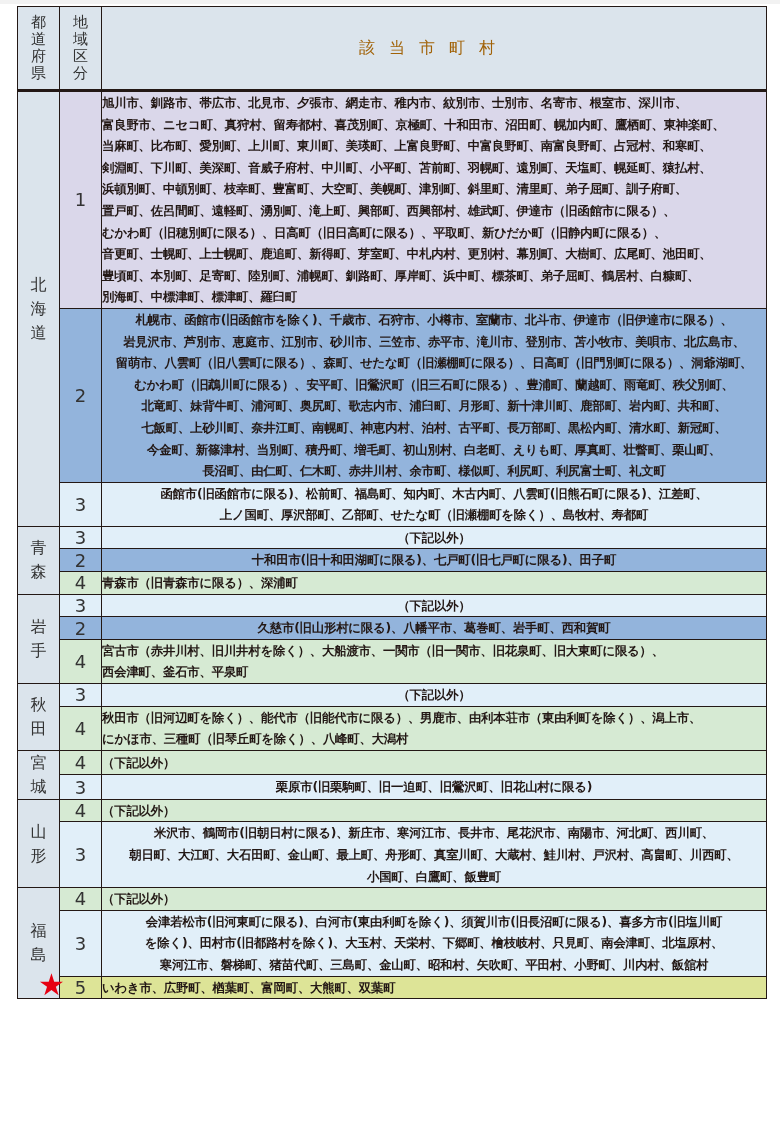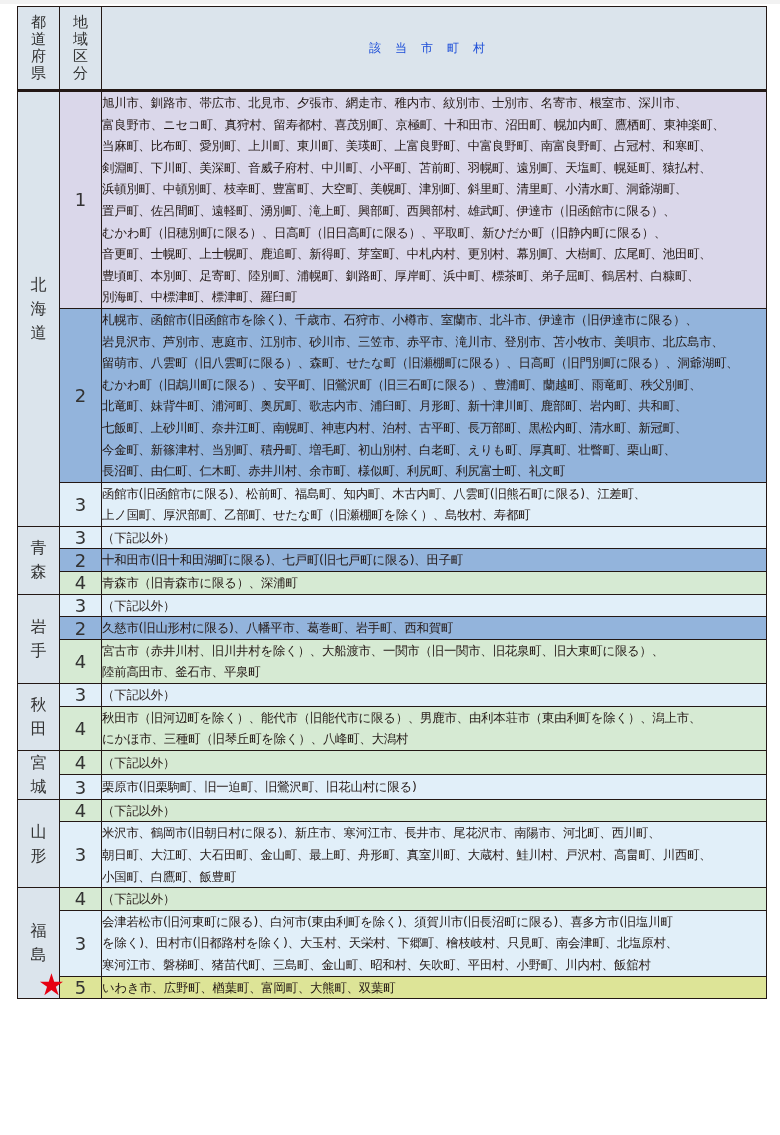--- a/index.html
+++ b/index.html
@@ -8,32 +8,32 @@
     .topline { position: absolute; left: 0; top: 0; width: 780px; height: 4px; background: #f2f2f2; }
     table.region-table { position: absolute; left: 17px; top: 6px; width: 749px;
       border-collapse: collapse; table-layout: fixed; }
     table.region-table td, table.region-table th { border: 1px solid #231815; padding: 0; }
     col.c-pref { width: 42px; }
     col.c-area { width: 42px; }
     col.c-list { width: 665px; }
     th.hdr { background: #dbe4ec; height: 82px; font-weight: normal; vertical-align: middle; }
     th.hdr-vert { font-size: 15px; line-height: 17px; color: #333; }
     th.hdr-vert span { display: block; text-align: center; }
-    th.hdr-main { font-size: 12px; letter-spacing: 14px; text-align: center; color: #1d4ed8; }
+    th.hdr-main { font-size: 16px; letter-spacing: 14px; text-align: center; color: #a16207; }
     tr.hdr-row { border-bottom: 3px solid #231815; }
     tr.hdr-row th { border-bottom: 3px solid #231815; }
     td.pref { background: #dbe4ec; text-align: center; vertical-align: middle;
       font-size: 16px; line-height: 24px; color: #333; position: relative; }
     td.pref span { display: block; }
     td.area { text-align: center; vertical-align: middle; font-size: 18px; color: #333; }
     td.list { font-size: 12.4px; line-height: 21.6px; padding: 3px 6px 3px 8px; vertical-align: middle;
-      letter-spacing: -0.2px; color: #231815; white-space: normal; word-break: break-all; }
+      letter-spacing: -0.2px; color: #231815; white-space: normal; word-break: break-all; font-weight: bold; }
     .bg-1 { background: #dad7ea; }
-    .bg-2 { background: #93b4dc; }
-    .bg-3 { background: #e1eff9; }
+    .bg-2 { background: #93b4dc; text-align: center; }
+    .bg-3 { background: #e1eff9; text-align: center; }
     .bg-4 { background: #d6ead3; }
     .bg-5 { background: #dde497; }
     .star { position: absolute; left: 20px; bottom: -2px; color: #e60012; font-size: 30px; line-height: 30px; }
     .line { display: block; }
   </style>
 </head>
 <body>
 
 <div class="topline"></div>
 
@@ -66,21 +66,21 @@
           <span>北</span>
           <span>海</span>
           <span>道</span>
         </td>
         <td class="area bg-1"><span>1</span></td>
         <td class="list bg-1">
           <span class="line">旭川市、釧路市、帯広市、北見市、夕張市、網走市、稚内市、紋別市、士別市、名寄市、根室市、深川市、</span>
           <span class="line">富良野市、ニセコ町、真狩村、留寿都村、喜茂別町、京極町、十和田市、沼田町、幌加内町、鷹栖町、東神楽町、</span>
           <span class="line">当麻町、比布町、愛別町、上川町、東川町、美瑛町、上富良野町、中富良野町、南富良野町、占冠村、和寒町、</span>
           <span class="line">剣淵町、下川町、美深町、音威子府村、中川町、小平町、苫前町、羽幌町、遠別町、天塩町、幌延町、猿払村、</span>
-          <span class="line">浜頓別町、中頓別町、枝幸町、豊富町、大空町、美幌町、津別町、斜里町、清里町、小清水町、洞爺湖町、</span>
+          <span class="line">浜頓別町、中頓別町、枝幸町、豊富町、大空町、美幌町、津別町、斜里町、清里町、弟子屈町、訓子府町、</span>
           <span class="line">置戸町、佐呂間町、遠軽町、湧別町、滝上町、興部町、西興部村、雄武町、伊達市（旧函館市に限る）、</span>
           <span class="line">むかわ町（旧穂別町に限る）、日高町（旧日高町に限る）、平取町、新ひだか町（旧静内町に限る）、</span>
           <span class="line">音更町、士幌町、上士幌町、鹿追町、新得町、芽室町、中札内村、更別村、幕別町、大樹町、広尾町、池田町、</span>
           <span class="line">豊頃町、本別町、足寄町、陸別町、浦幌町、釧路町、厚岸町、浜中町、標茶町、弟子屈町、鶴居村、白糠町、</span>
           <span class="line">別海町、中標津町、標津町、羅臼町</span>
         </td>
       </tr>
       <tr>
         <td class="area bg-2"><span>2</span></td>
         <td class="list bg-2">
@@ -136,21 +136,21 @@
       <tr>
         <td class="area bg-2"><span>2</span></td>
         <td class="list bg-2">
           <span class="line">久慈市(旧山形村に限る)、八幡平市、葛巻町、岩手町、西和賀町</span>
         </td>
       </tr>
       <tr>
         <td class="area bg-4"><span>4</span></td>
         <td class="list bg-4">
           <span class="line">宮古市（赤井川村、旧川井村を除く）、大船渡市、一関市（旧一関市、旧花泉町、旧大東町に限る）、</span>
-          <span class="line">陸前高田市、釜石市、平泉町</span>
+          <span class="line">西会津町、釜石市、平泉町</span>
         </td>
       </tr>
       <tr>
         <td class="pref" rowspan="2">
           <span>秋</span>
           <span>田</span>
         </td>
         <td class="area bg-3"><span>3</span></td>
         <td class="list bg-3">
           <span class="line">（下記以外）</span>

